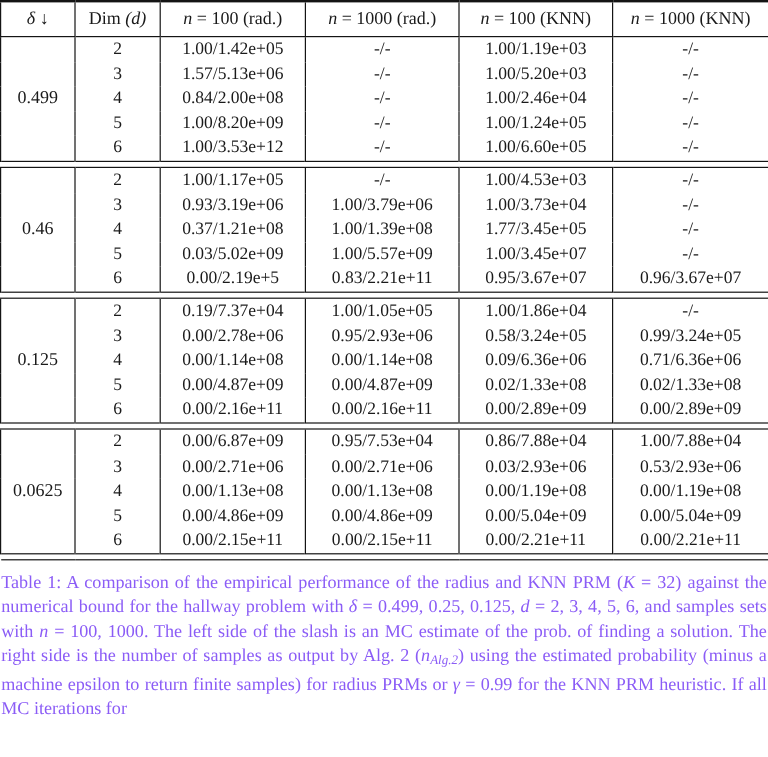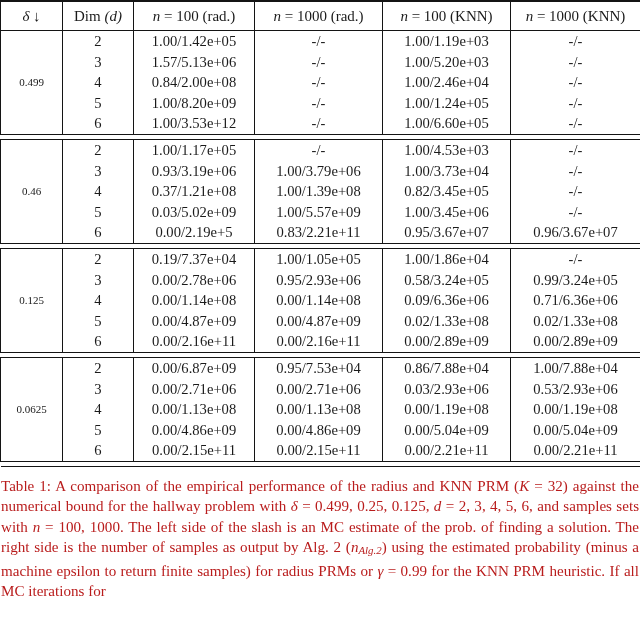--- a/index.html
+++ b/index.html
@@ -60,21 +60,21 @@
     font-size: 15px;
   }
 
   
   .cell {
     height: 20.6px;
     line-height: 20.6px;
     font-size: 14.6px;
   }
   .delta-cell {
-    font-size: 11px;
+    font-size: 15px;
   }
   .dim-cell {
     font-size: 14.6px;
   }
 
   
   col.c-delta { width: 62px;  }
   col.c-dim   { width: 71px;  }
   col.c-a     { width: 121px; }
   col.c-b     { width: 128px; }
@@ -92,21 +92,21 @@
   }
 
   
   .caption {
     margin-top: 9px;
     padding: 0 1px;
     font-size: 15.1px;
     line-height: 20.4px;
     text-align: justify;
     text-justify: inter-word;
-    color: #b91c1c;
+    color: #8b5cf6;
   }
   .sub {
     font-size: 0.72em;
     vertical-align: -0.22em;
     font-style: italic;
   }
 </style>
 </head>
 <body>
 
@@ -187,28 +187,28 @@
           <td class="cell vr dim-cell">3</td>
           <td class="cell vr">0.93/3.19e+06</td>
           <td class="cell vr">1.00/3.79e+06</td>
           <td class="cell vr">1.00/3.73e+04</td>
           <td class="cell vr vrR">-/-</td>
         </tr>
         <tr>
           <td class="cell vr dim-cell">4</td>
           <td class="cell vr">0.37/1.21e+08</td>
           <td class="cell vr">1.00/1.39e+08</td>
-          <td class="cell vr">0.82/3.45e+05</td>
+          <td class="cell vr">1.77/3.45e+05</td>
           <td class="cell vr vrR">-/-</td>
         </tr>
         <tr>
           <td class="cell vr dim-cell">5</td>
           <td class="cell vr">0.03/5.02e+09</td>
           <td class="cell vr">1.00/5.57e+09</td>
-          <td class="cell vr">1.00/3.45e+06</td>
+          <td class="cell vr">1.00/3.45e+07</td>
           <td class="cell vr vrR">-/-</td>
         </tr>
         <tr>
           <td class="cell vr dim-cell">6</td>
           <td class="cell vr">0.00/2.19e+5</td>
           <td class="cell vr">0.83/2.21e+11</td>
           <td class="cell vr">0.95/3.67e+07</td>
           <td class="cell vr vrR">0.96/3.67e+07</td>
         </tr>
         <tr class="gapTopOnly">

